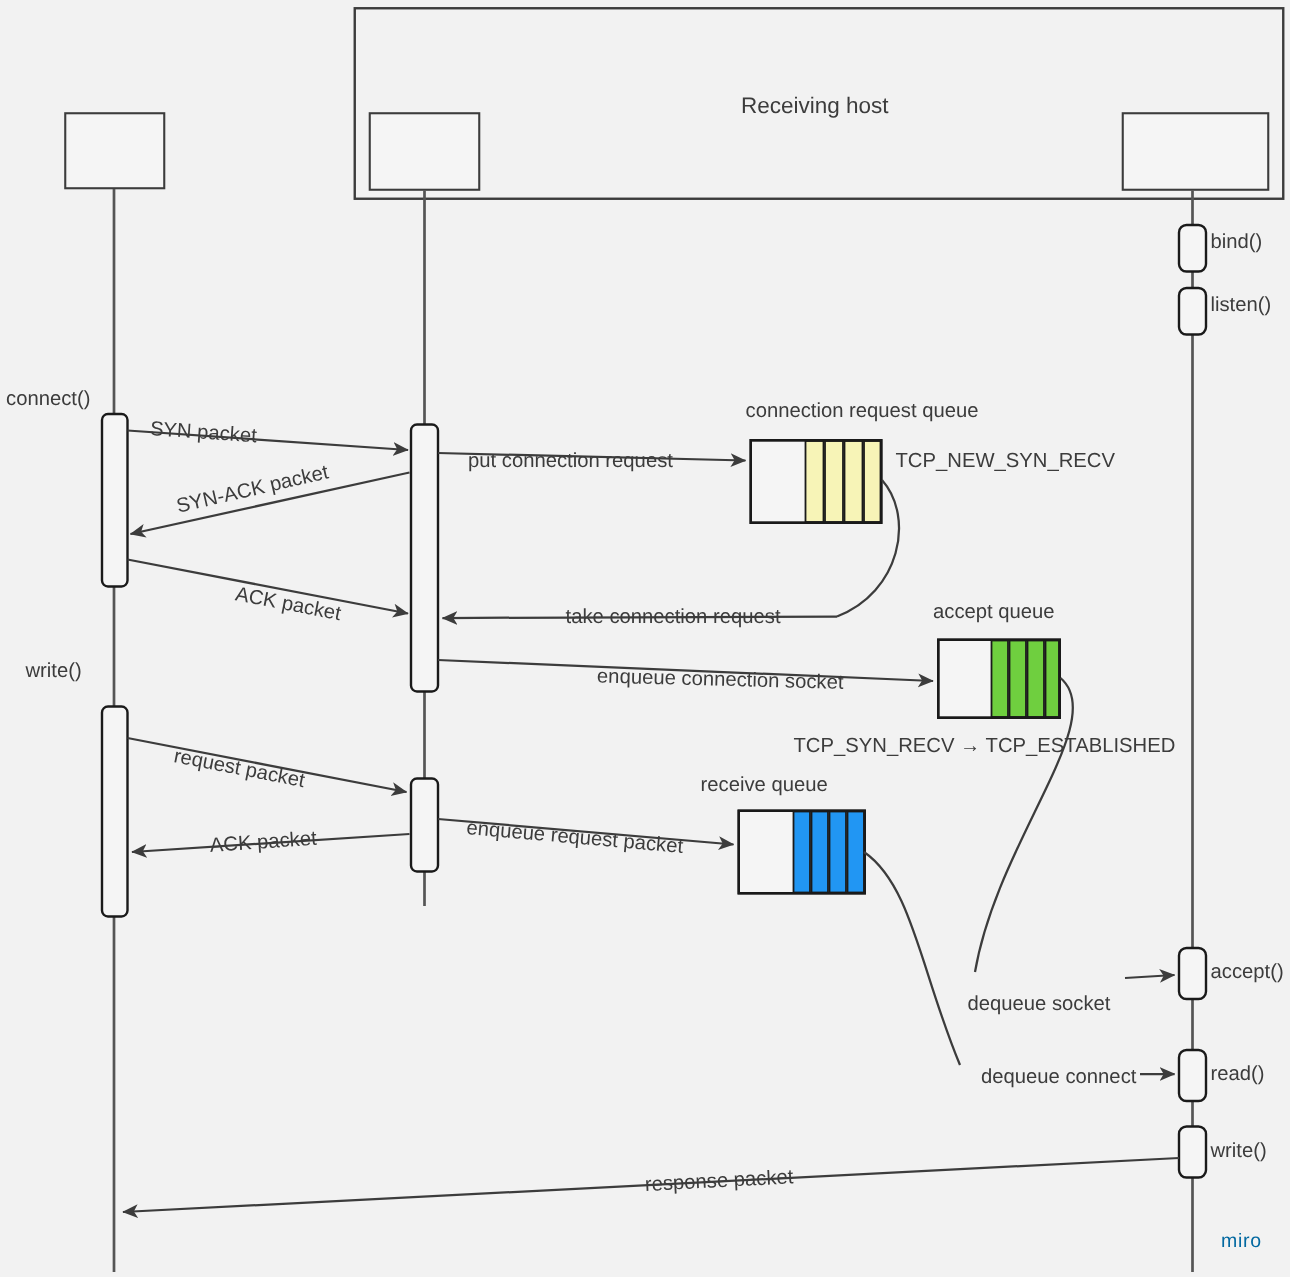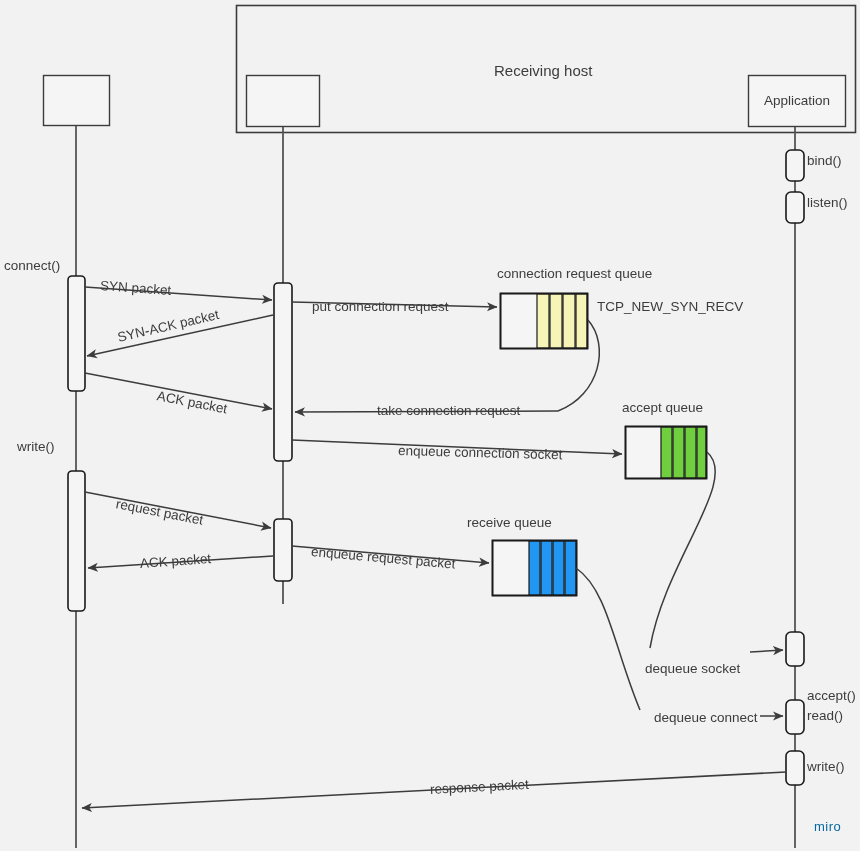--- a/index.html
+++ b/index.html
@@ -120,42 +120,39 @@
 
     <path d="M576,568 C608,590 614,648 640,710" stroke="#3c3c3c" stroke-width="1.5" fill="none"></path>
 
     <path d="M760,716 L783,716" stroke="#3c3c3c" stroke-width="1.5" fill="none" marker-end="url(#arrowFilled)"></path>
 
     <path d="M786,772 L82,808" stroke="#3c3c3c" stroke-width="1.5" fill="none" marker-end="url(#arrowFilled)"></path>
   </svg>
 
 
 
-  <div class="boxlbl" style="left:748px;top:75px;width:98px;height:52px;">
-    <span>Application</span>
-  </div>
 
   <div class="lbl" style="left:494px;top:62px;font-size:15px;">
     <span>Receiving host</span>
   </div>
 
   <div class="lbl" style="left:4px;top:258px;">
     <span>connect()</span>
   </div>
   <div class="lbl" style="left:17px;top:439px;">
     <span>write()</span>
   </div>
 
   <div class="lbl" style="left:807px;top:153px;">
     <span>bind()</span>
   </div>
   <div class="lbl" style="left:807px;top:195px;">
     <span>listen()</span>
   </div>
-  <div class="lbl" style="left:807px;top:640px;margin-top:48px;">
+  <div class="lbl" style="left:807px;top:640px;">
     <span>accept()</span>
   </div>
   <div class="lbl" style="left:807px;top:708px;">
     <span>read()</span>
   </div>
   <div class="lbl" style="left:807px;top:759px;">
     <span>write()</span>
   </div>
 
   <div class="lbl" style="left:100px;top:278px;transform:rotate(4deg);transform-origin:left center;">
@@ -212,18 +209,21 @@
   <div class="lbl" style="left:622px;top:400px;">
     <span>accept queue</span>
   </div>
   <div class="lbl" style="left:467px;top:515px;text-align:right;">
     <span>receive queue</span>
   </div>
 
   <div class="lbl" style="left:597px;top:299px;">
     <span>TCP_NEW_SYN_RECV</span>
   </div>
+  <div class="lbl" style="left:529px;top:489px;">
+    <span>TCP_SYN_RECV → TCP_ESTABLISHED</span>
+  </div>
 
   <div class="watermark" style="left:814px;top:819px;">
     <span>miro</span>
   </div>
 
 </div>
 
 </body></html>

